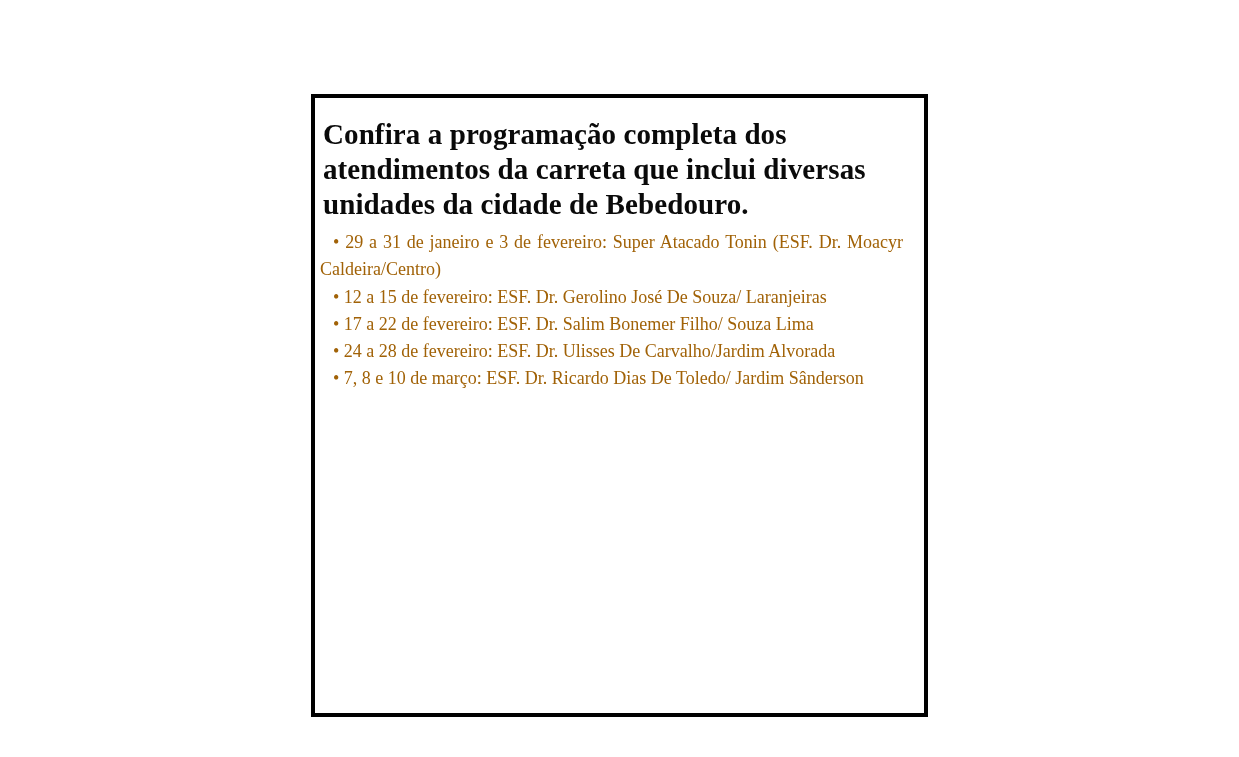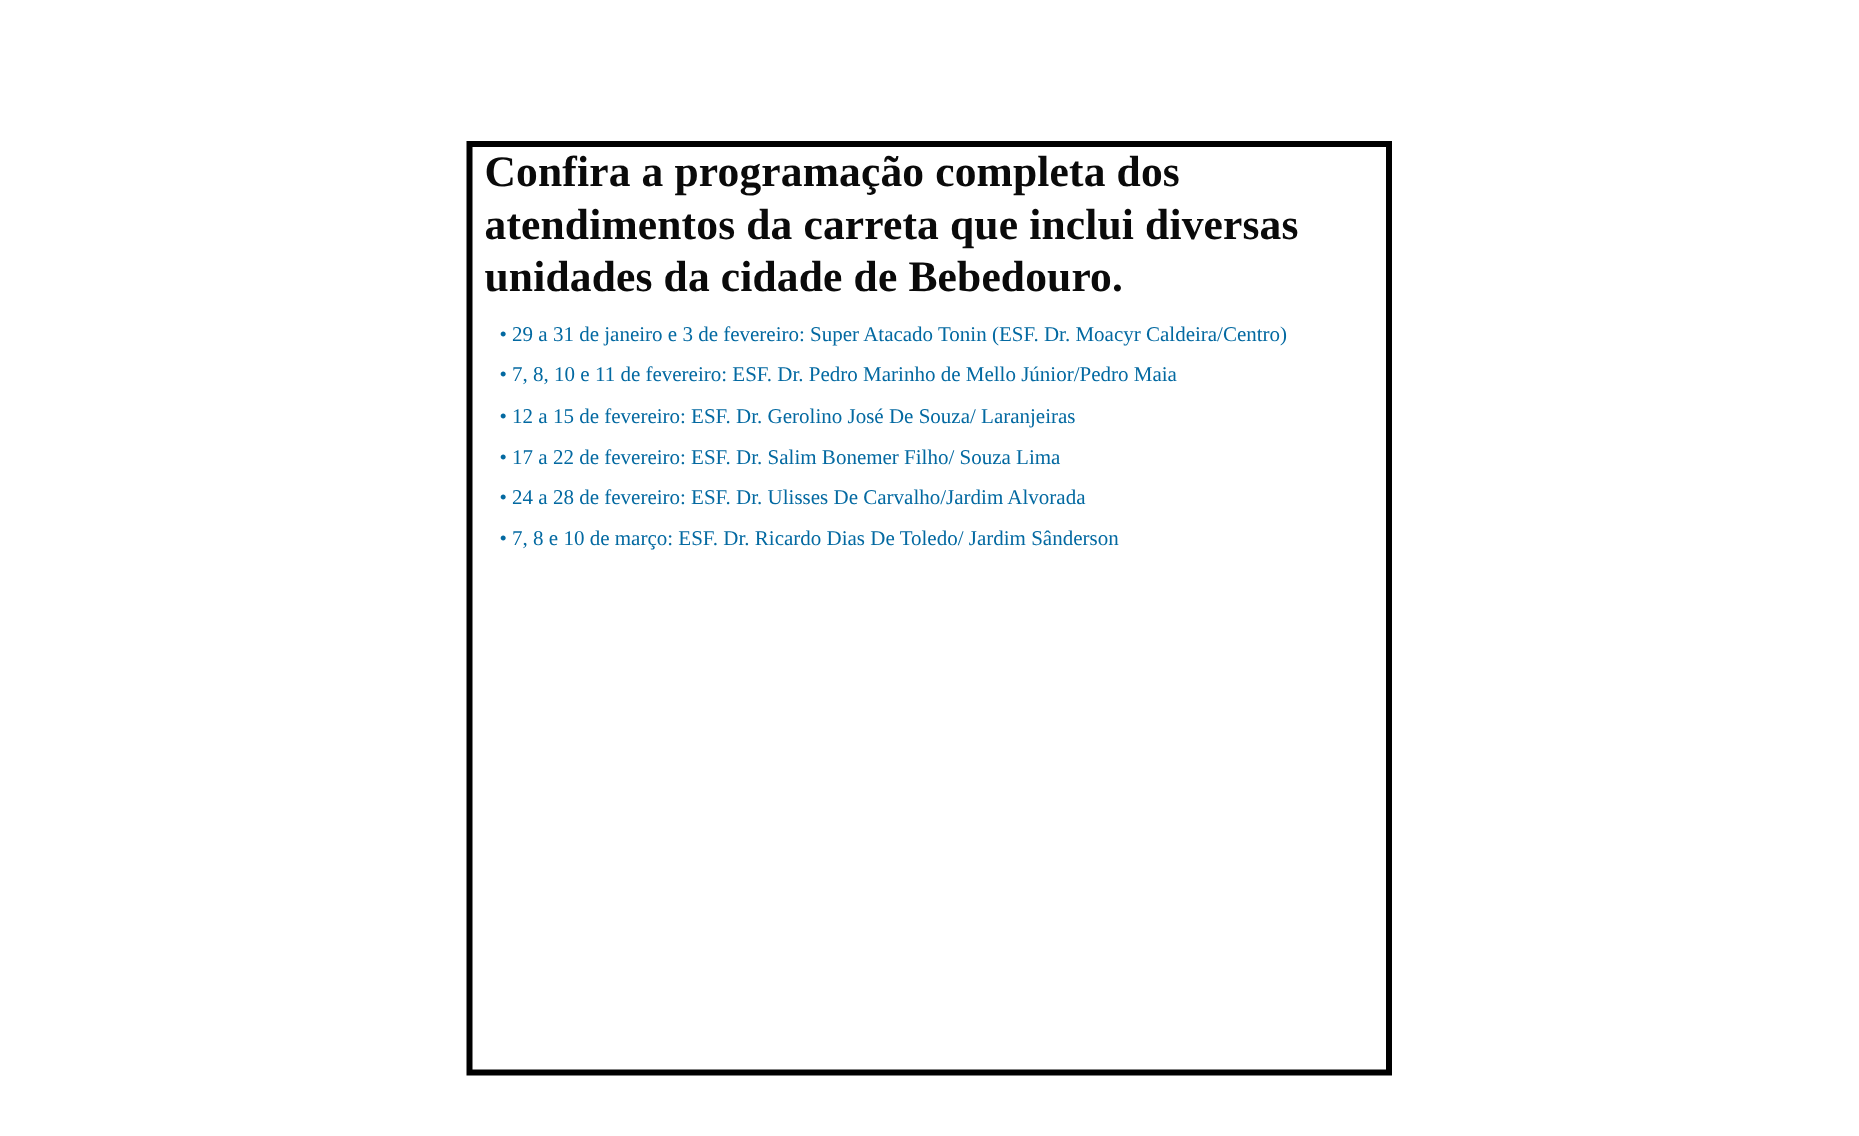--- a/index.html
+++ b/index.html
@@ -18,55 +18,54 @@
   }
   .notice-box {
     position: absolute;
     left: 311px;
     top: 94px;
     width: 617px;
     height: 623px;
     box-sizing: border-box;
     border: 4px solid #000000;
     background: #ffffff;
-    padding: 0 4px 4px 5px;
+    padding: 19px 4px 4px 5px;
   }
   .notice-title {
     margin: 0 0 7px 3px;
     font-size: 29px;
     line-height: 35px;
     font-weight: bold;
     letter-spacing: 0.1px;
     color: #0a0a0a;
     text-align: left;
   }
   .notice-items {
     margin: 0;
     padding-right: 17px;
   }
   .item {
     margin: 0;
-    font-size: 14px;
+    font-size: 18px;
     line-height: 27.3px;
     text-align: justify;
     text-indent: 13px;
-    color: #0369a1;
+    color: #a16207;
   }
   .item .bullet {
     white-space: pre;
   }
 </style>
 </head>
 <body>
 
 <div class="page">
   <div class="notice-box">
     <h1 class="notice-title">Confira a programação completa dos atendimentos da carreta que inclui diversas unidades da cidade de Bebedouro.</h1>
     <div class="notice-items">
         <p class="item"><span class="bullet">• </span>29 a 31 de janeiro e 3 de fevereiro: Super Atacado Tonin (ESF. Dr. Moacyr Caldeira/Centro)</p>
-        <p class="item"><span class="bullet">• </span>7, 8, 10 e 11 de fevereiro: ESF. Dr. Pedro Marinho de Mello Júnior/Pedro Maia</p>
         <p class="item"><span class="bullet">• </span>12 a 15 de fevereiro: ESF. Dr. Gerolino José De Souza/ Laranjeiras</p>
         <p class="item"><span class="bullet">• </span>17 a 22 de fevereiro: ESF. Dr. Salim Bonemer Filho/ Souza Lima</p>
         <p class="item"><span class="bullet">• </span>24 a 28 de fevereiro: ESF. Dr. Ulisses De Carvalho/Jardim Alvorada</p>
         <p class="item"><span class="bullet">• </span>7, 8 e 10 de março: ESF. Dr. Ricardo Dias De Toledo/ Jardim Sânderson</p>
       </div>
   </div>
 </div>
 
 </body></html>

